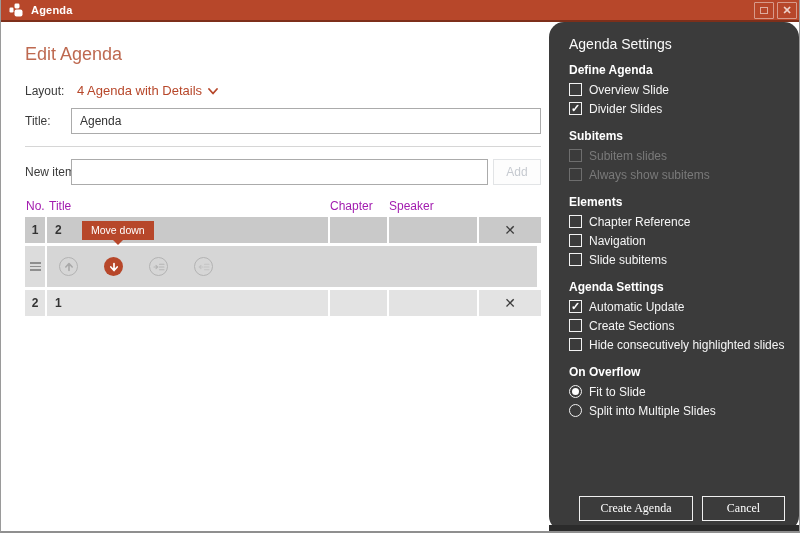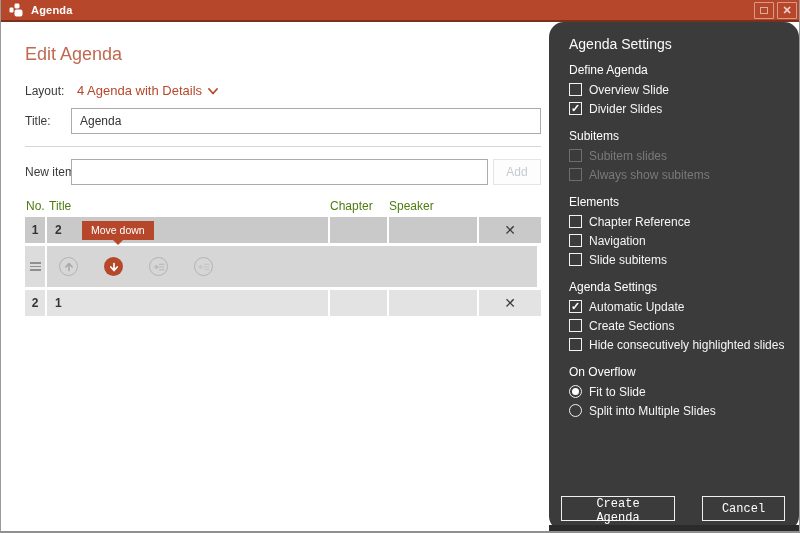--- a/index.html
+++ b/index.html
@@ -28,21 +28,21 @@
   .layout-value { color:#B7472A; font-size:13px; margin-left:0px; display:flex; align-items:center; gap:6px; cursor:default; }
   .chevron-icon { display:inline-block; }
   .text-input { height:26px; border:1px solid #ABABAB; font-size:12px; color:#333; padding:0 8px; font-family:"Liberation Sans", sans-serif; outline:none; background:#fff; }
   .title-input { width:470px; }
   .divider { border-top:1px solid #d6d6d6; margin:12px 0 12px; width:516px; }
   .newitem-input { width:417px; }
   .add-btn { width:48px; height:26px; margin-left:5px; border:1px solid #e2e4e6; background:#fdfdfd; color:#c6cad0; font-size:12px; font-family:"Liberation Sans", sans-serif; }
 
   
   .agenda-table { width:516px; margin-top:14px; }
-  .tbl-head { display:grid; grid-template-columns:20px 281px 57px 88px 62px; column-gap:2px; font-size:12px; color:#4d7c0f; margin-bottom:4px; }
+  .tbl-head { display:grid; grid-template-columns:20px 281px 57px 88px 62px; column-gap:2px; font-size:12px; color:#a21caf; margin-bottom:4px; }
   .tbl-head .h-no { padding-left:1px; }
   .tbl-head .h-title { padding-left:2px; }
   .tbl-row { display:grid; grid-template-columns:20px 281px 57px 88px 62px; column-gap:2px; height:26px; margin-bottom:3px; font-size:12px; color:#333; }
   .cell { display:flex; align-items:center; }
   .cell-no { justify-content:center; font-weight:bold; }
   .cell-title { padding-left:8px; font-weight:bold; }
   .cell-del { justify-content:center; }
   .row-selected .cell { background:#c9c9c9; }
   .row-normal .cell { background:#e3e3e3; }
   .del-icon { font-size:14px; color:#3c3c3c; cursor:default; }
@@ -56,31 +56,31 @@
   .circle-btn { width:19px; height:19px; border-radius:50%; display:flex; align-items:center; justify-content:center; margin-right:26px; flex:none; }
   .circle-disabled { border:1px solid #b3b3b3; }
   .circle-active { background:#B7472A; }
 
   
   .tooltip { position:absolute; left:35px; top:-25px; background:#B7472A; color:#fff; font-size:10.5px; padding:3px 9px 4px; white-space:nowrap; z-index:5; }
   .tooltip::after { content:""; position:absolute; left:50%; margin-left:-5px; top:100%; border:5px solid transparent; border-top-color:#B7472A; border-bottom-width:0; }
 
   
   .settings-heading { font-size:14px; font-weight:400; color:#fafafa; margin-bottom:4px; }
-  .group-label { font-size:12px; font-weight:normal; margin-top:11px; margin-bottom:3px; color:#fff; }
+  .group-label { font-size:12px; font-weight:bold; margin-top:11px; margin-bottom:3px; color:#fff; }
   .opt-row { display:flex; align-items:center; height:19px; gap:7px; font-size:12px; }
   .checkbox { width:13px; height:13px; border:1px solid #f2f2f2; flex:none; display:flex; align-items:center; justify-content:center; }
   .checkbox.checked::after { content:"\2713"; color:#fff; font-size:11px; font-weight:bold; line-height:1; }
   .opt-disabled { color:#7a7a7a; }
   .opt-disabled .checkbox { border-color:#6e6e6e; }
   .radio { width:13px; height:13px; border:1px solid #f2f2f2; border-radius:50%; flex:none; display:flex; align-items:center; justify-content:center; }
   .radio.selected::after { content:""; width:7px; height:7px; border-radius:50%; background:#fff; }
 
   .footer-btns { position:absolute; right:14px; bottom:10px; display:flex; gap:9px; }
-  .dlg-btn { height:25px; border:1px solid #f0f0f0; background:transparent; color:#fff; font-size:12px; font-family:Liberation Mono, monospace; padding:0 14px;margin-left:18px; }
+  .dlg-btn { height:25px; border:1px solid #f0f0f0; background:transparent; color:#fff; font-size:12px; font-family:Liberation Serif, serif; padding:0 14px; }
   .btn-create { min-width:114px; }
   .btn-cancel { min-width:83px; }
 </style>
 </head>
 <body>
 
 <div class="window">
 
   <div class="titlebar">
     <span class="app-icon">

